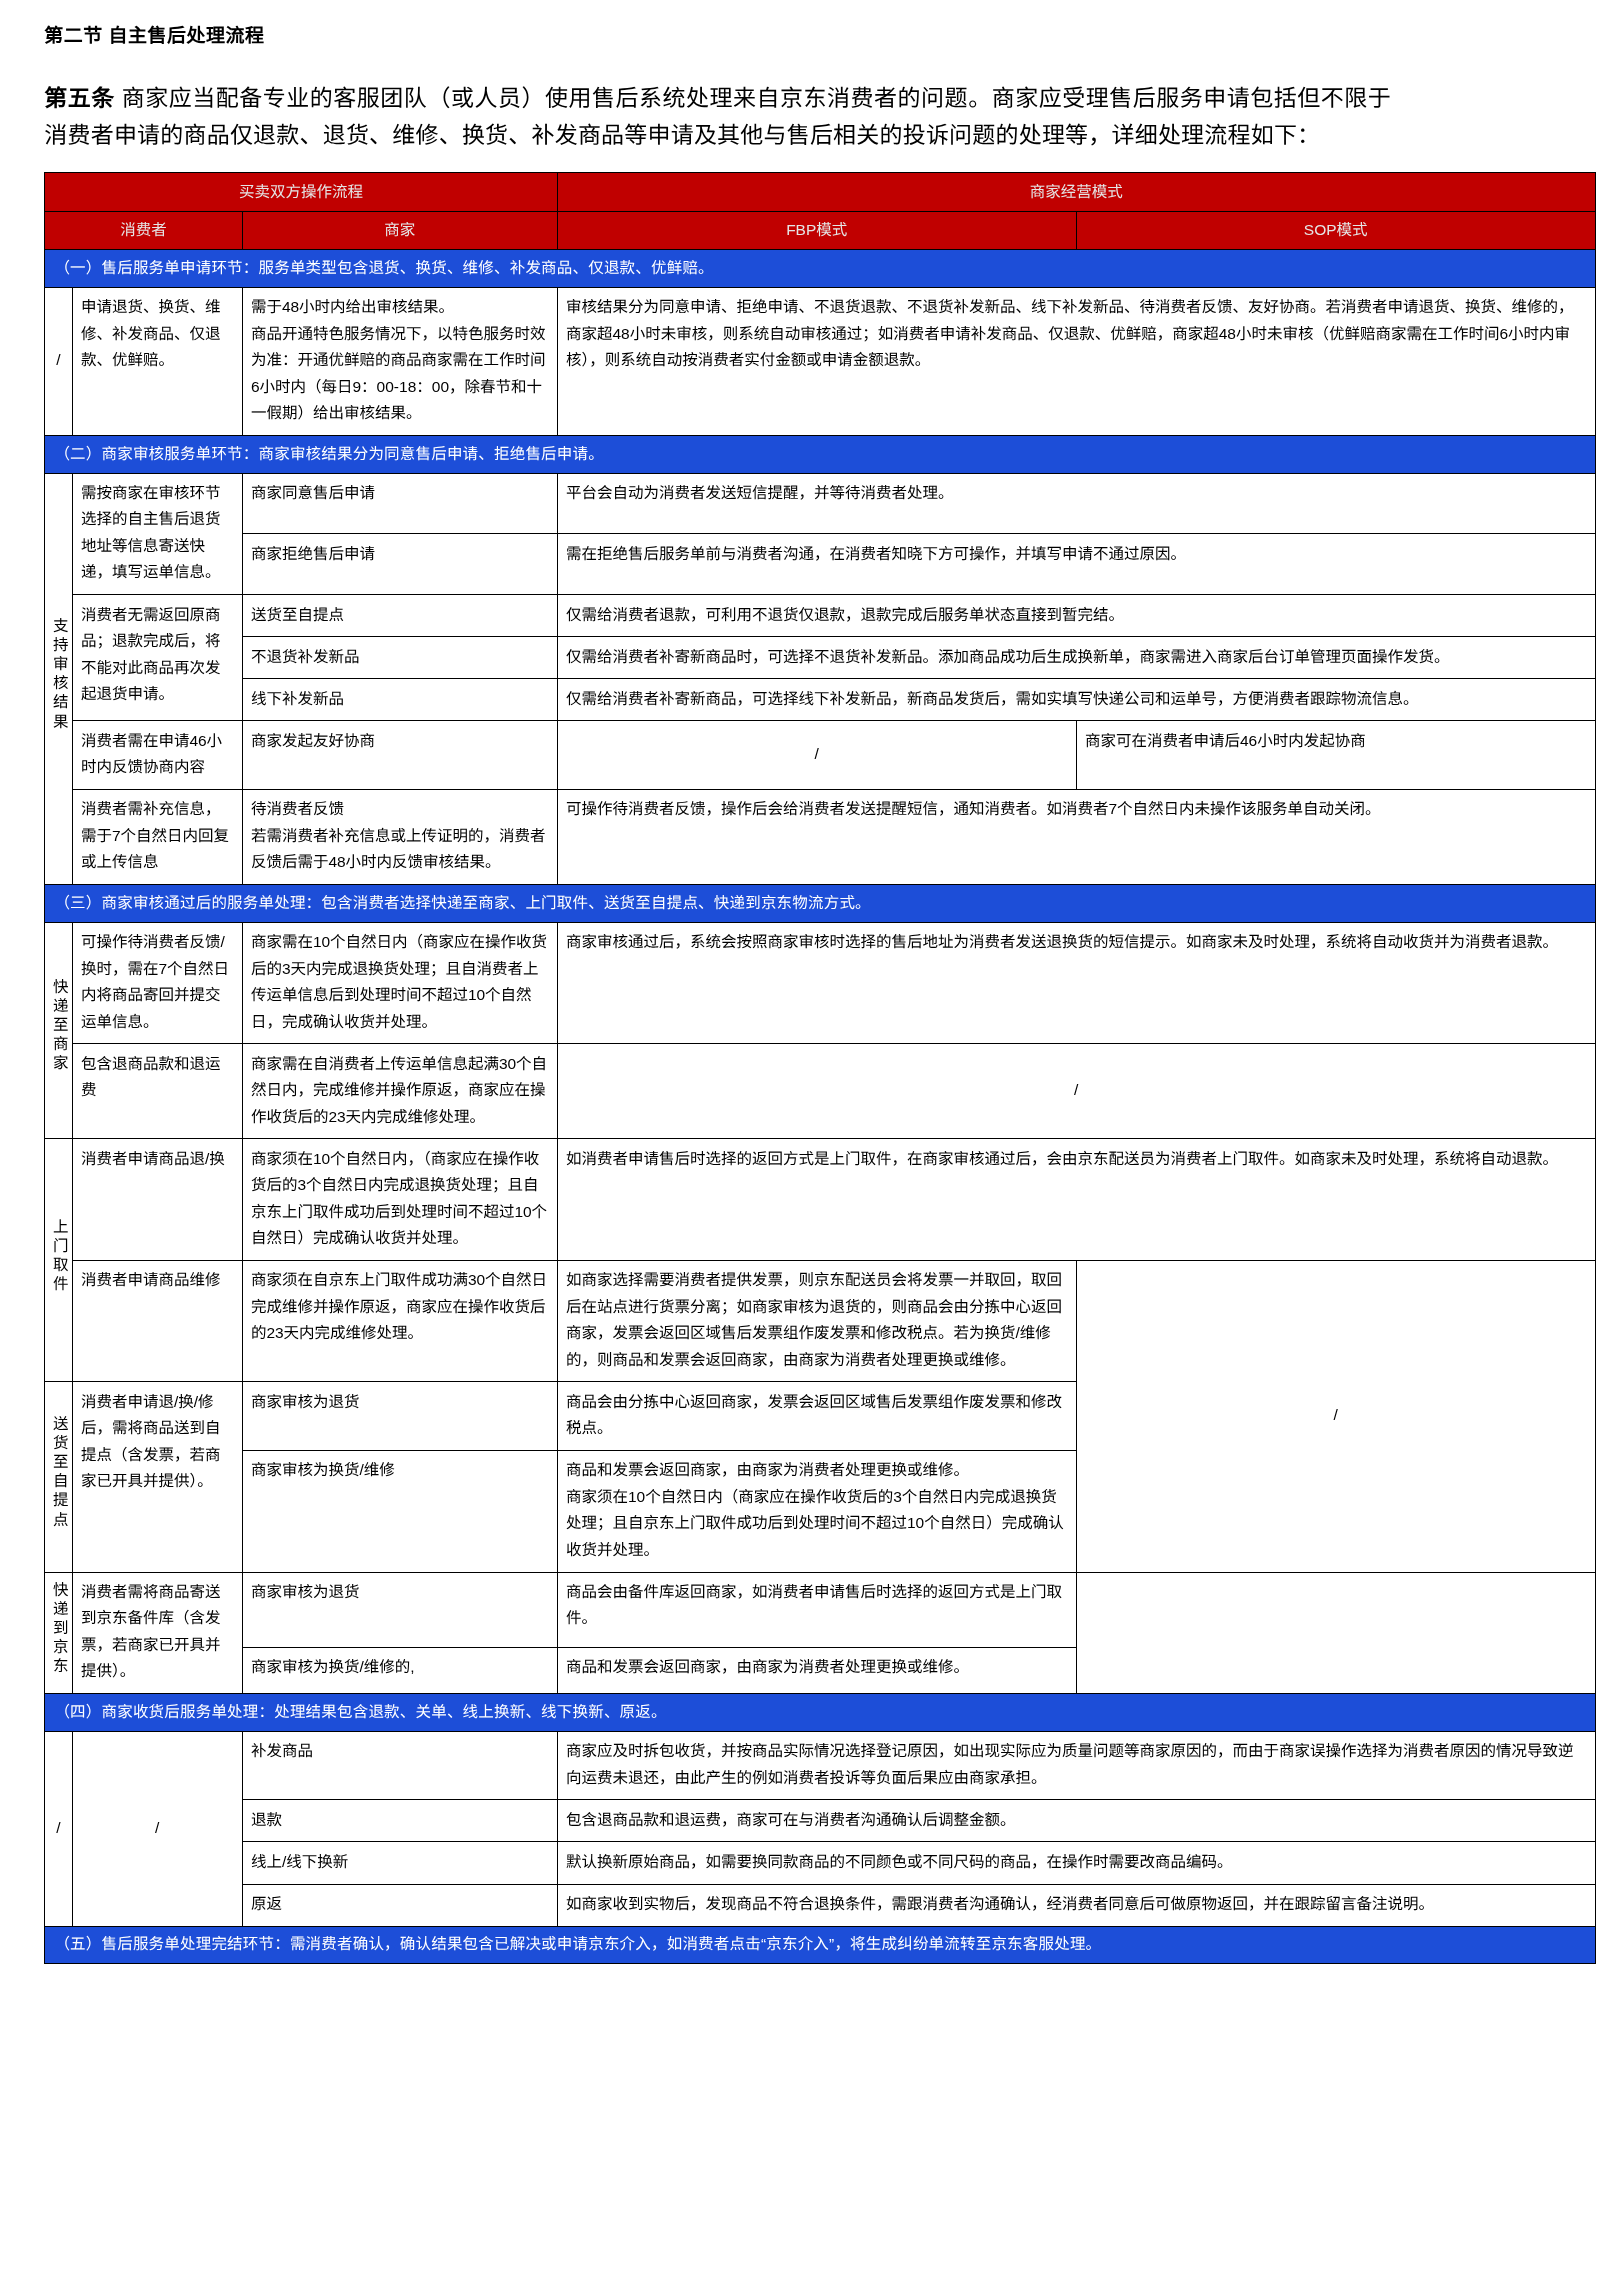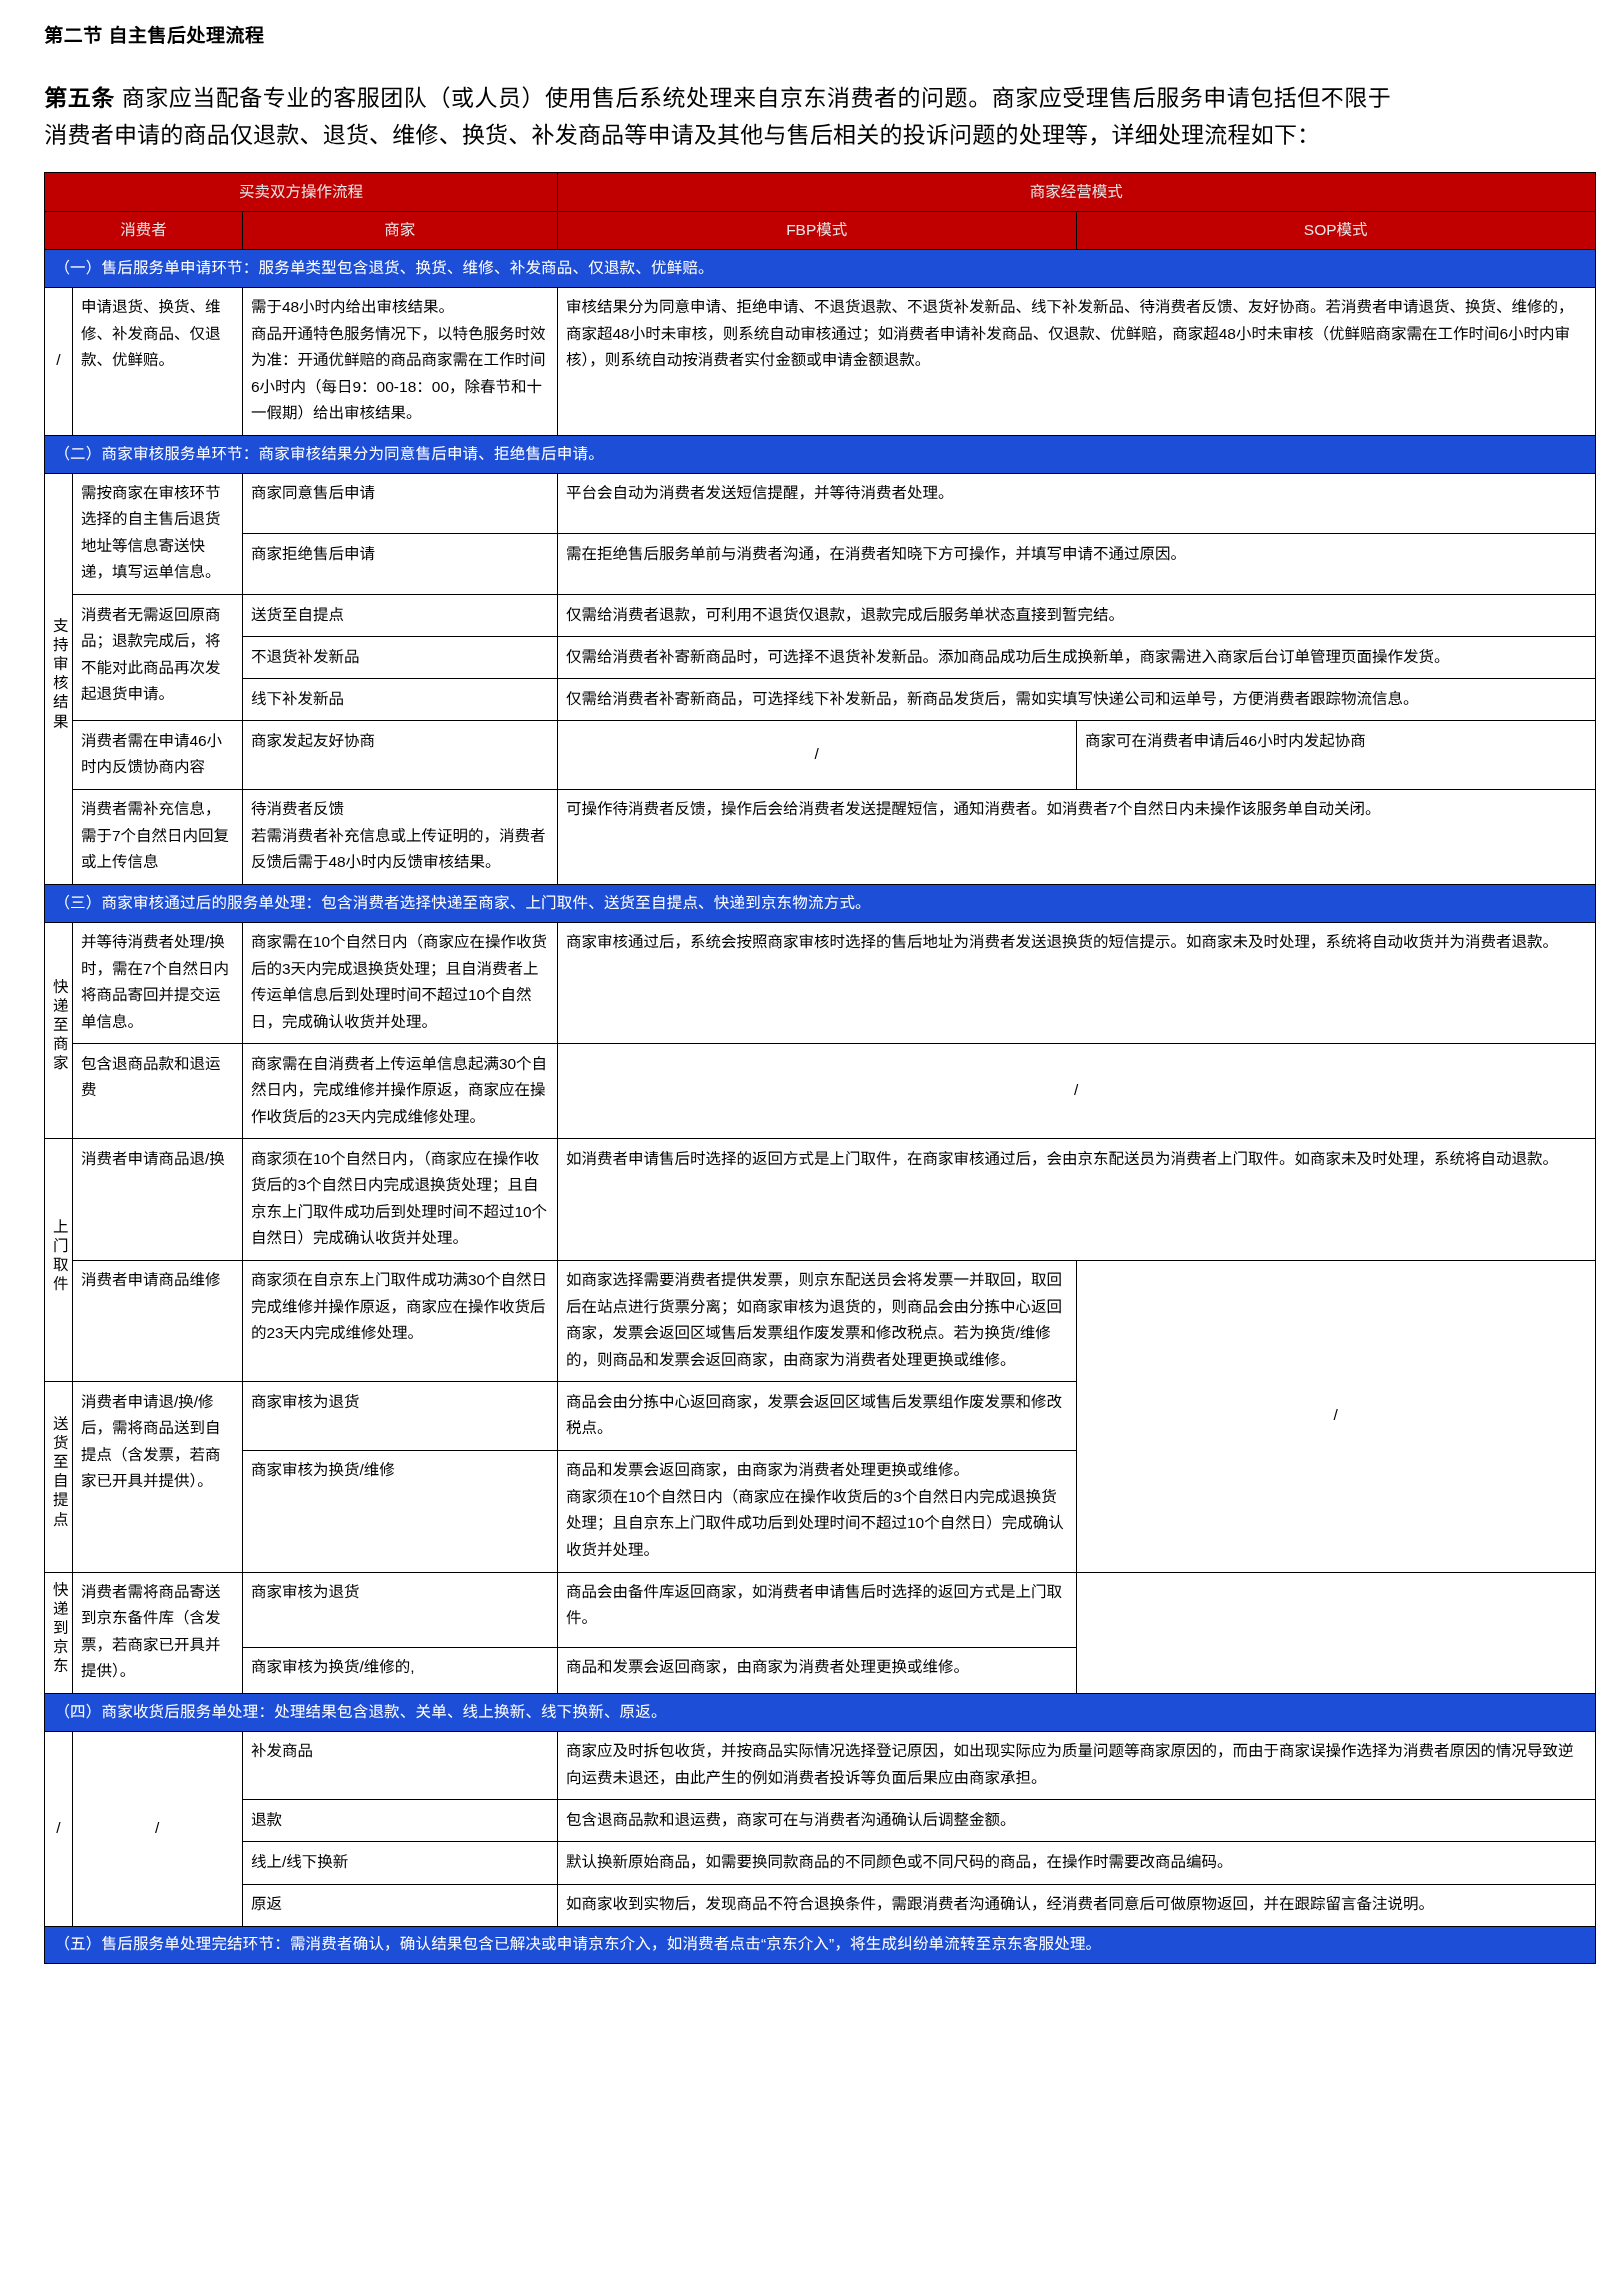--- a/index.html
+++ b/index.html
@@ -181,21 +181,21 @@
         <td class="just" style="white-space:pre-line">待消费者反馈
 若需消费者补充信息或上传证明的，消费者反馈后需于48小时内反馈审核结果。</td>
         <td class="just" colspan="2">可操作待消费者反馈，操作后会给消费者发送提醒短信，通知消费者。如消费者7个自然日内未操作该服务单自动关闭。</td>
       </tr>
 
       <tr class="sect">
         <td colspan="5">（三）商家审核通过后的服务单处理：包含消费者选择快递至商家、上门取件、送货至自提点、快递到京东物流方式。</td>
       </tr>
       <tr>
         <td class="vlabel" rowspan="2"><span>快递至商家</span></td>
-        <td class="just">并等待消费者处理/换时，需在7个自然日内将商品寄回并提交运单信息。</td>
+        <td class="just">可操作待消费者反馈/换时，需在7个自然日内将商品寄回并提交运单信息。</td>
         <td class="just">商家需在10个自然日内（商家应在操作收货后的3天内完成退换货处理；且自消费者上传运单信息后到处理时间不超过10个自然日，完成确认收货并处理。</td>
         <td class="just" colspan="2">商家审核通过后，系统会按照商家审核时选择的售后地址为消费者发送退换货的短信提示。如商家未及时处理，系统将自动收货并为消费者退款。</td>
       </tr>
       <tr>
         <td class="just">包含退商品款和退运费</td>
         <td class="just">商家需在自消费者上传运单信息起满30个自然日内，完成维修并操作原返，商家应在操作收货后的23天内完成维修处理。</td>
         <td class="ctr" colspan="2">/</td>
       </tr>
       <tr>
         <td class="vlabel" rowspan="2"><span>上门取件</span></td>

